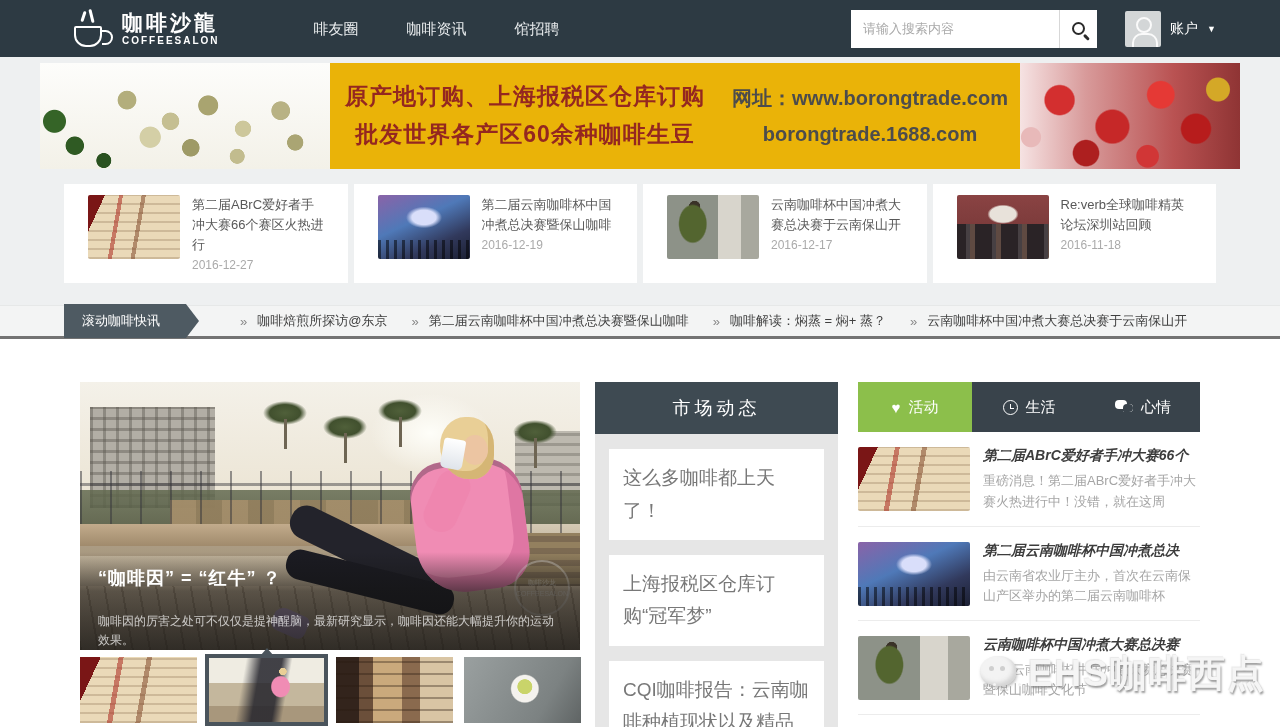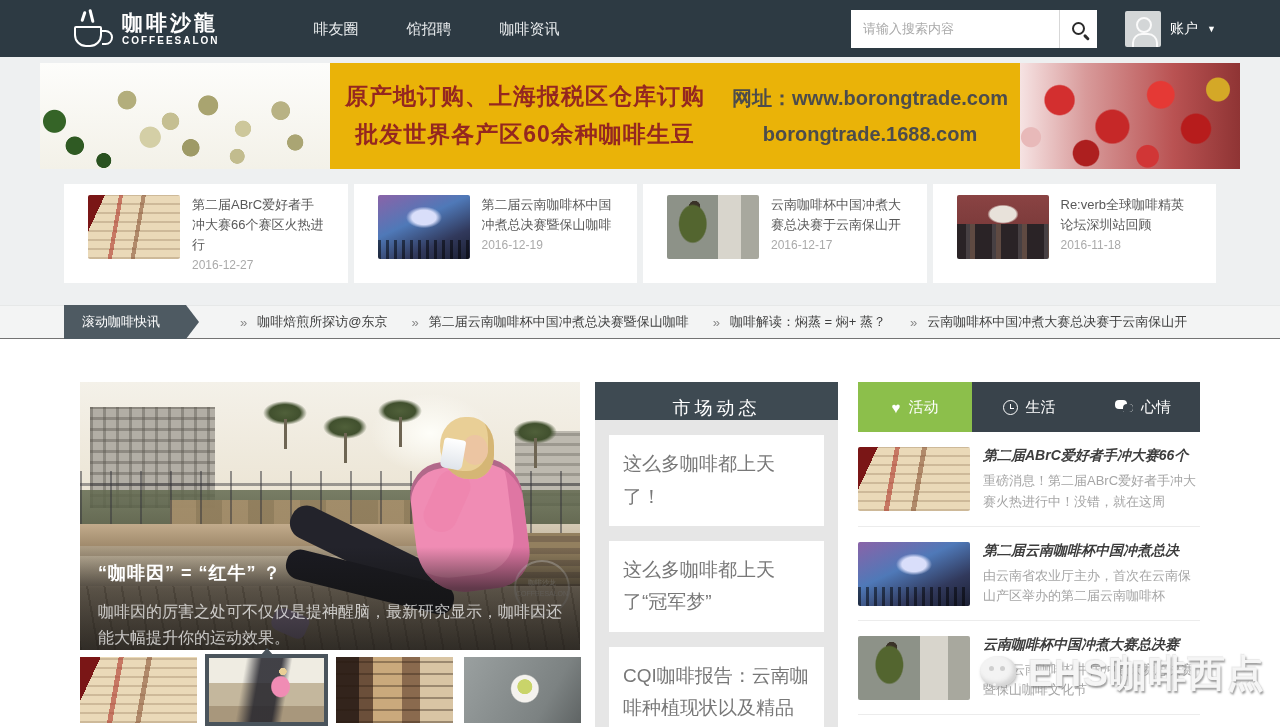--- a/index.html
+++ b/index.html
@@ -99,21 +99,21 @@
   .img-lemoncup { background:
       radial-gradient(circle 13px at 52% 45%, #c9d46a 55%, transparent 60%),
       radial-gradient(circle 22px at 52% 48%, #f4f2ee 60%, transparent 66%),
       linear-gradient(120deg, #9aa0a0, #7c8282 70%, #5f6464); }
   .img-pattern { background:#e0d2b4; }
   @supports (background: repeating-conic-gradient(#000 0 10deg, #fff 10deg 20deg)) {
     .img-pattern { background:repeating-conic-gradient(from 0deg at 40% 110%, #6b4a33 0 9deg, #e0d2b4 9deg 18deg); }
   }
 
   
-  .ticker { margin-top:22px; height:34px; background:#f3f4f4; border-top:1px solid #e6e8e8; border-bottom:1px solid #737373; display:flex; align-items:center; }
+  .ticker { margin-top:22px; height:34px; background:#f3f4f4; border-top:1px solid #e6e8e8; border-bottom:3px solid #737373; display:flex; align-items:center; }
   .ticker-inner { width:1152px; margin:0 auto; display:flex; align-items:center; }
   .ticker-label { position:relative; background:#4e5a62; color:#fff; font-size:13px; height:34px; line-height:34px; padding:0 26px 0 18px; flex:none; }
   .ticker-label::after { content:""; position:absolute; right:-13px; top:0; border-left:13px solid #4e5a62; border-top:17px solid transparent; border-bottom:17px solid transparent; }
   .ticker-items { display:flex; align-items:center; margin-left:40px; gap:10px; white-space:nowrap; overflow:hidden; }
   .ticker-sep { color:#888; font-size:13px; margin-left:14px; }
   .ticker-link { color:#3f3f3f; font-size:13px; text-decoration:none; cursor:pointer; }
 
   
   .content-bg { background:#fff; margin-top:0; padding:43px 0 0; min-height:390px; }
   .content { width:1152px; margin:0 auto; padding:0 16px; display:flex; }
@@ -143,30 +143,30 @@
   .hair { position:absolute; right:66px; top:2px; width:54px; height:62px; background:#e9cf96; border-radius:50% 50% 42% 58%; box-shadow:inset -6px -8px 0 rgba(200,165,95,.6); }
   .face { position:absolute; right:72px; top:20px; width:26px; height:30px; background:#ecc5a2; border-radius:50%; }
   .cupdrink { position:absolute; right:96px; top:24px; width:22px; height:30px; background:linear-gradient(#fff,#dfe4ea); border-radius:3px 3px 5px 5px; transform:rotate(10deg); }
   .torso { position:absolute; right:34px; top:44px; width:112px; height:132px; background:#f08cb4; border-radius:34px 42px 36px 48px; transform:rotate(-7deg); box-shadow:inset -14px -16px 0 rgba(210,100,150,.55), inset 0 6px 0 rgba(60,40,60,.35); }
   .arm { position:absolute; right:96px; top:54px; width:34px; height:64px; background:#ef86af; border-radius:16px; transform:rotate(24deg); }
   .leg1 { position:absolute; right:118px; top:118px; width:158px; height:34px; background:#23232b; border-radius:16px; transform:rotate(26deg); }
   .leg2 { position:absolute; right:104px; top:152px; width:172px; height:30px; background:#1b1b22; border-radius:14px; transform:rotate(14deg); }
   .shoe { position:absolute; right:252px; top:196px; width:36px; height:24px; background:#bda4c9; border-radius:10px 6px 8px 8px; transform:rotate(24deg); }
   .feature-overlay { position:absolute; left:0; right:0; bottom:0; padding:14px 18px 0; background:linear-gradient(rgba(20,20,20,0), rgba(20,20,20,.62) 40%, rgba(15,15,15,.8)); }
   .feature-title { color:#fff; font-size:18px; font-weight:bold; letter-spacing:1px; }
-  .feature-desc { color:rgba(255,255,255,.72); font-size:16px; line-height:1.6; margin-top:14px; }
+  .feature-desc { color:rgba(255,255,255,.72); font-size:12px; line-height:1.6; margin-top:22px; }
   .photo-wm { position:absolute; right:10px; bottom:34px; width:56px; height:56px; border:2px solid rgba(255,255,255,.35); border-radius:50%; color:rgba(255,255,255,.45); font-size:7px; text-align:center; padding-top:16px; line-height:1.5; }
 
   .thumbs { margin-top:7px; display:flex; gap:11px; }
   .thumb { position:relative; width:117px; height:66px; flex:none; cursor:pointer; }
   .thumb.active { outline:4px solid #4a545c; outline-offset:-1px; }
   .thumb.active .caret-up { position:absolute; left:50%; top:-9px; margin-left:-6px; border-bottom:7px solid #4a545c; border-left:6px solid transparent; border-right:6px solid transparent; }
 
   
-  .mid-header { height:38px; background:#3e4a52; color:#fff; font-size:18px; letter-spacing:4px; text-align:center; line-height:52px; }
+  .mid-header { height:52px; background:#3e4a52; color:#fff; font-size:18px; letter-spacing:4px; text-align:center; line-height:52px; }
   .mid-body { background:#e6e6e6; padding:15px 14px 12px; min-height:295px; }
   .mid-item { display:block; background:#fff; color:#787878; font-size:19px; line-height:1.7; padding:13px 14px; margin-bottom:15px; cursor:pointer; text-decoration:none; }
 
   
   .tabs { display:flex; height:50px; }
   .tab { flex:1; background:#39434b; color:#fff; font-size:15px; display:flex; align-items:center; justify-content:center; gap:8px; cursor:pointer; }
   .tab.active { background:#8cbf4b; }
   .icon-heart { font-size:15px; line-height:1; }
   .icon-clock { position:relative; width:15px; height:15px; border:1.5px solid #fff; border-radius:50%; display:inline-block; }
   .icon-clock::before { content:""; position:absolute; left:6px; top:3px; width:1.5px; height:5px; background:#fff; }
@@ -197,22 +197,22 @@
         <span class="steam2"></span>
         <span class="cup"></span>
     </div>
     <div>
       <div class="logo-cn">咖啡沙龍</div>
       <div class="logo-en">COFFEESALON</div>
     </div>
   </div>
   <nav class="nav">
     <a class="nav-item">啡友圈</a>
+    <a class="nav-item">咖啡资讯</a>
     <a class="nav-item">馆招聘</a>
-    <a class="nav-item">咖啡资讯</a>
   </nav>
   <div class="searchbox">
     <input placeholder="请输入搜索内容" style="">
     <button class="search-btn">
         <span class="mag"></span>
       </button>
   </div>
   <div class="account">
     <span class="avatar"></span>
     <span class="account-label">账户</span>
@@ -323,21 +323,21 @@
           </div>
         <div class="thumb img-shop"></div>
         <div class="thumb img-lemoncup"></div>
       </div>
     </div>
 
     <aside class="col-mid">
       <div class="mid-header">市场动态</div>
       <div class="mid-body">
         <a class="mid-item">这么多咖啡都上天了！</a>
-        <a class="mid-item">这么多咖啡都上天了“冠军梦”</a>
+        <a class="mid-item">上海报税区仓库订购“冠军梦”</a>
         <a class="mid-item">CQI咖啡报告：云南咖啡种植现状以及精品化</a>
       </div>
     </aside>
 
     <aside class="col-right">
       <div class="tabs">
         <div class="tab active">
           <span class="icon-heart">♥</span>
           <span>活动</span>
         </div>

